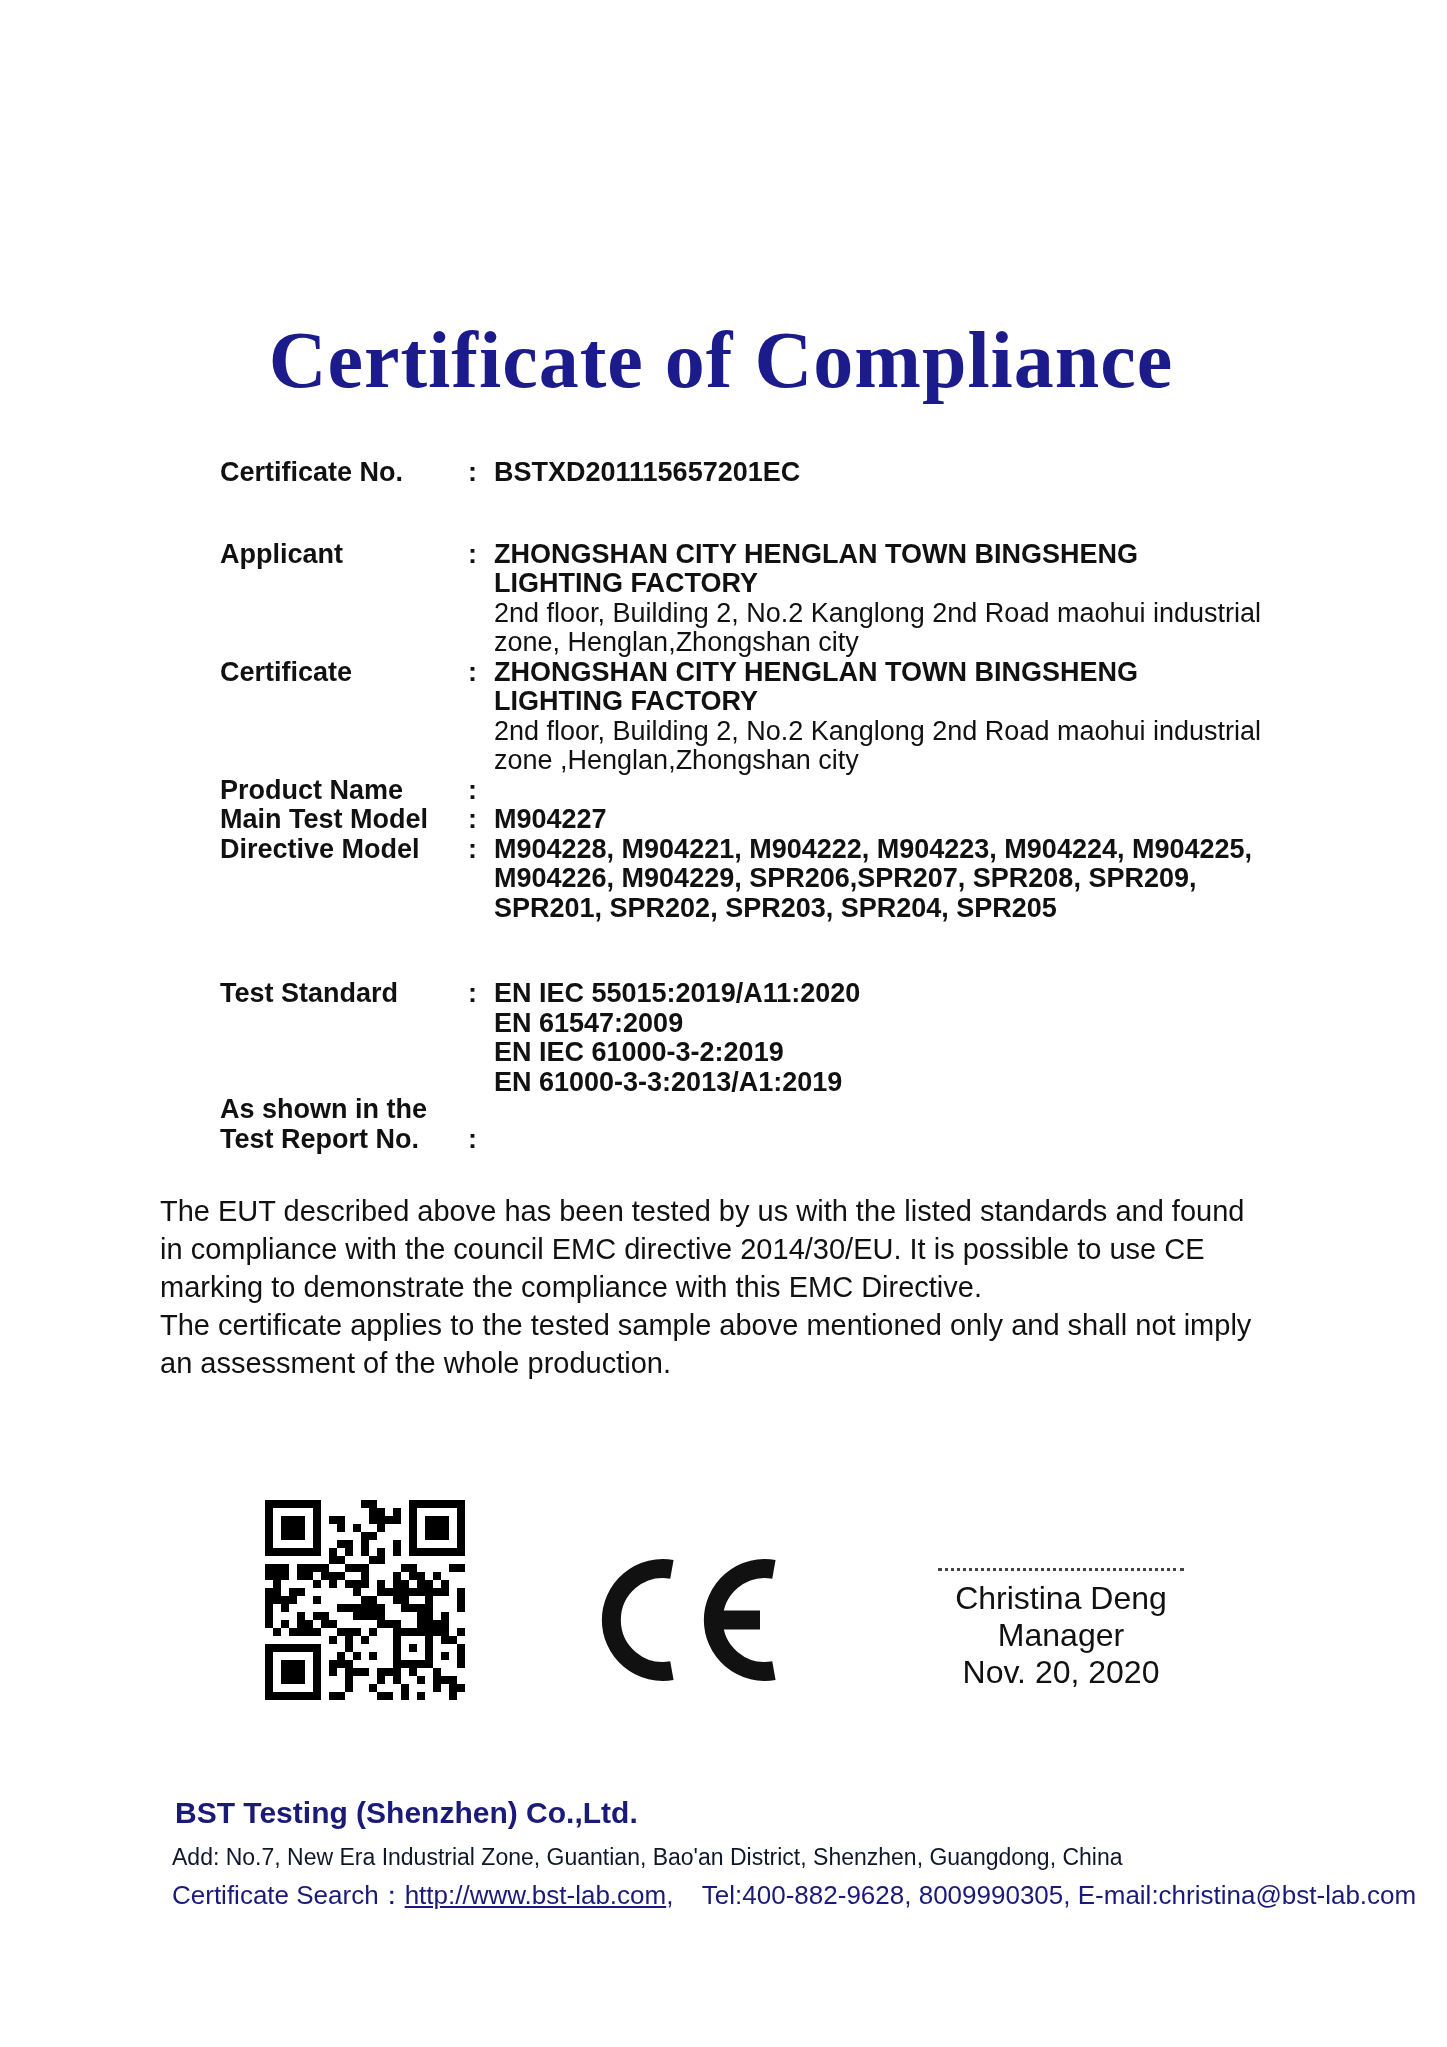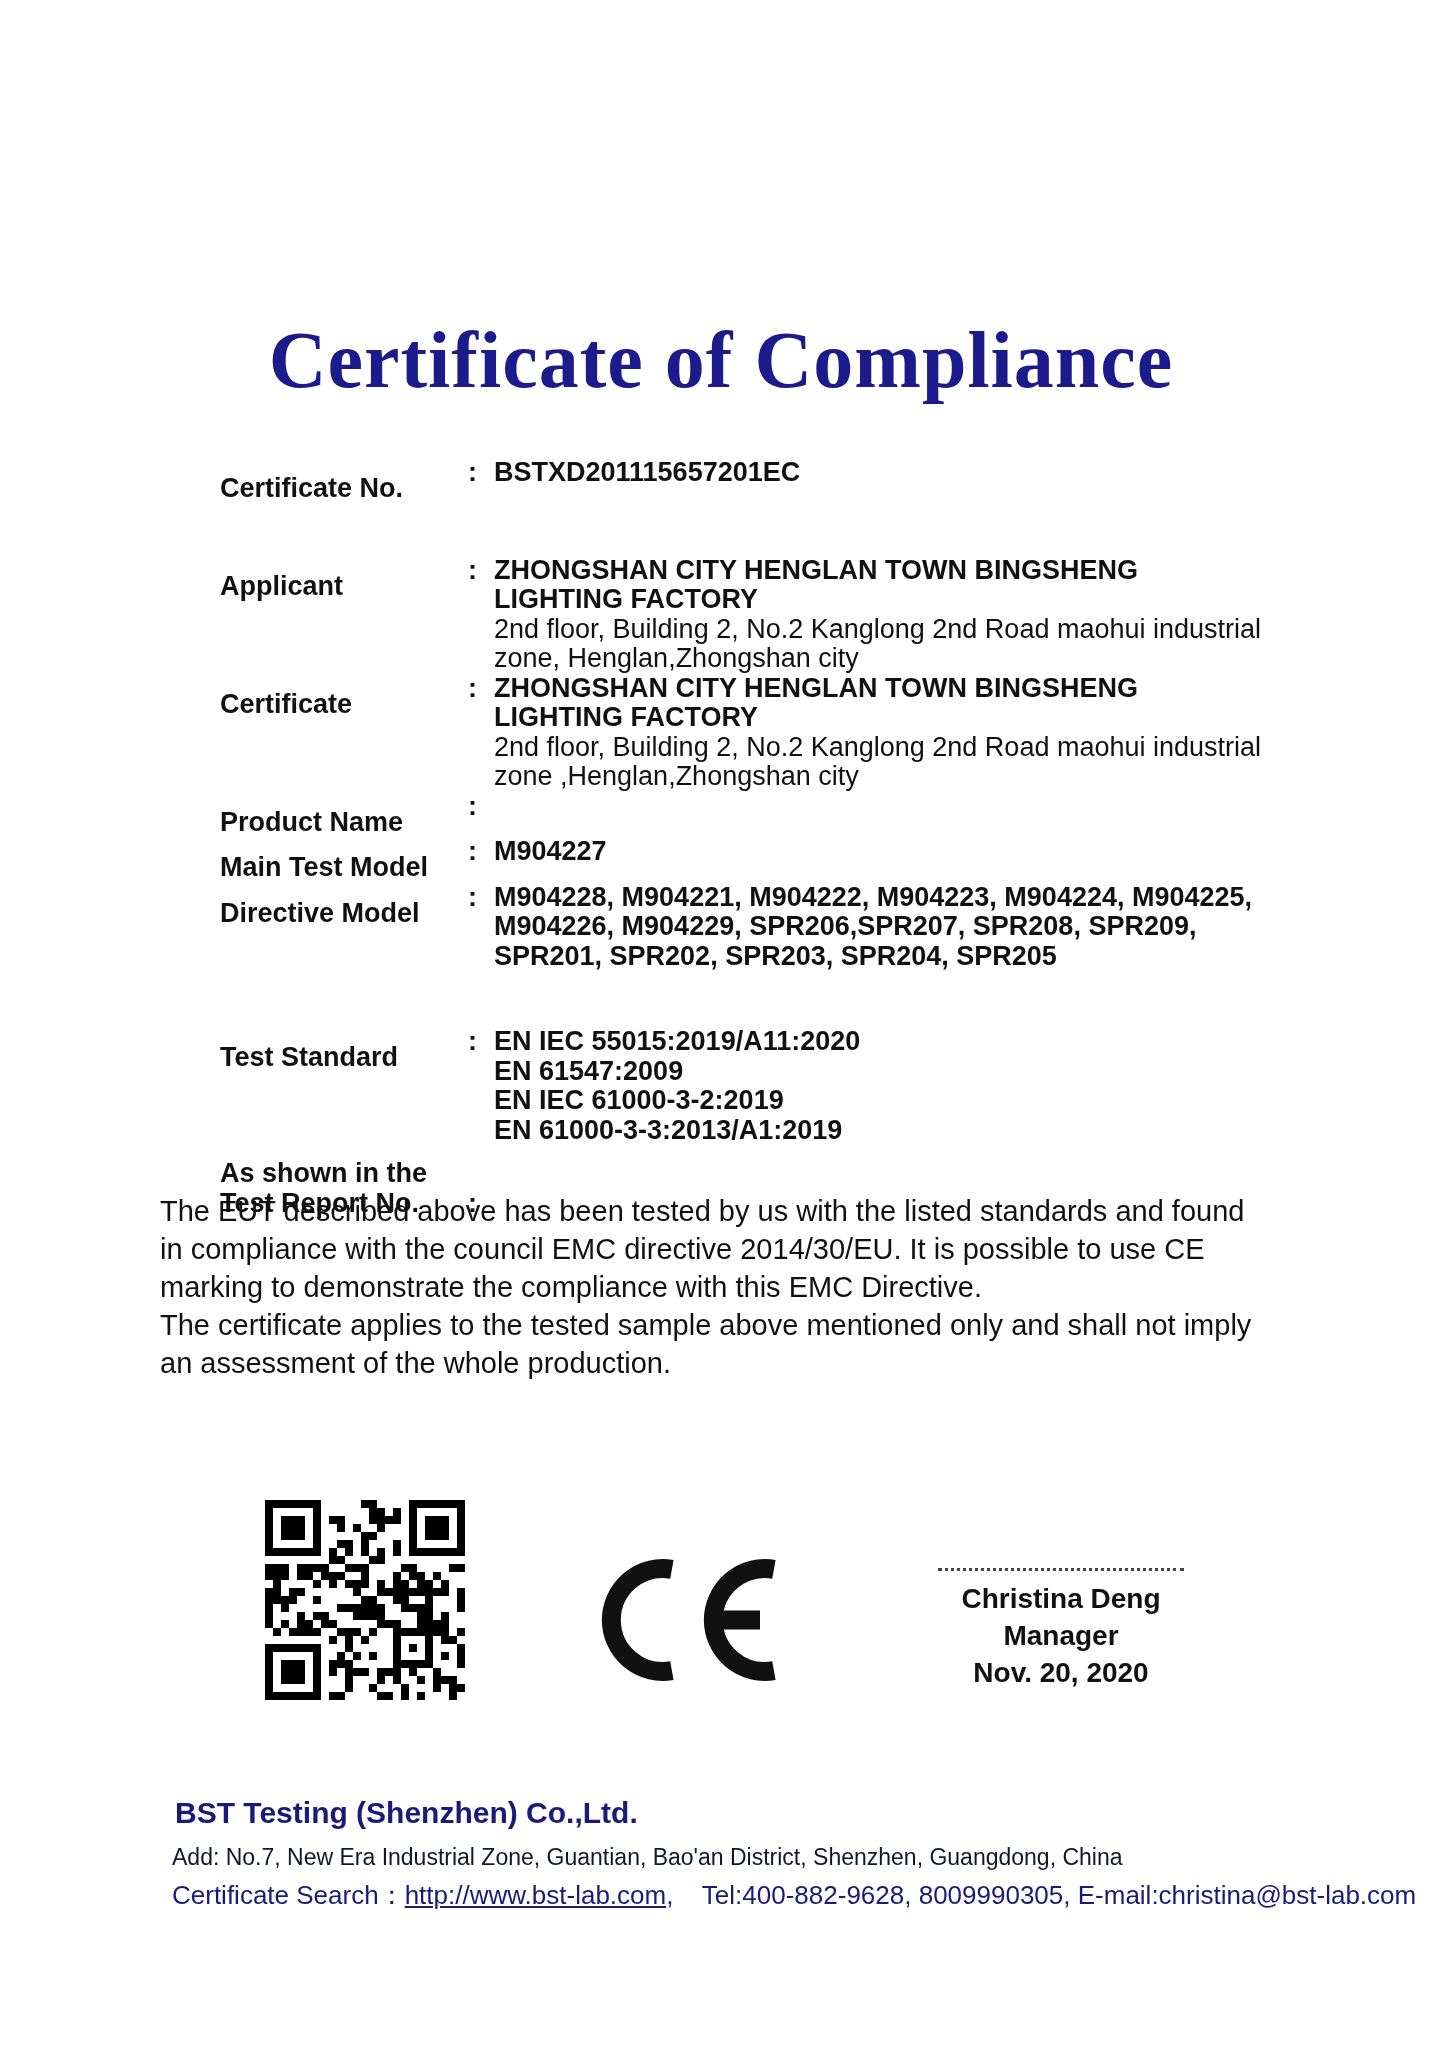--- a/index.html
+++ b/index.html
@@ -7,35 +7,35 @@
     position:relative;width:1442px;height:2047px;background:#fff;
     font-family:"Liberation Sans",sans-serif;color:#111;overflow:hidden;
   }
   .title{
     position:absolute;left:0;top:316px;width:100%;text-align:center;
     font-family:"Liberation Serif",serif;font-weight:bold;font-size:80px;
     color:#1b1b8c;letter-spacing:1px;line-height:1.1;
   }
   .info{position:absolute;left:220px;top:458px;width:1085px;font-size:27px;line-height:29.5px;}
   .row{display:flex;align-items:flex-start;}
-  .row .lab{width:248px;flex:none;font-weight:bold;margin-top:16px;}
+  .row .lab{width:248px;flex:none;font-weight:bold;}
   .row .col{width:26px;flex:none;font-weight:bold;}
   .row .val{flex:1;}
   .bold{font-weight:bold;}
   .pre{white-space:pre-line;}
   .mt52{margin-top:52px;}
   .mt56{margin-top:56px;}
   .report-row{align-items:flex-end;margin-top:-2px;}
   .report-row .val{font-size:30px;font-weight:bold;}
   .body-text{position:absolute;left:160px;top:1192px;width:1150px;font-size:29px;line-height:38px;}
   .body-text p{margin:0;white-space:pre-line;}
   .qr{position:absolute;left:265px;top:1500px;width:200px;height:200px;}
   .ce{position:absolute;left:602px;top:1558px;width:176px;height:124px;}
   .sig{position:absolute;left:930px;top:1568px;width:262px;text-align:center;
-       font-weight:bold;font-size:28px;line-height:37px;color:#111;}
+       font-weight:normal;font-size:32px;line-height:37px;color:#111;}
   .sig .dots{border-top:3px dotted #444;height:0;margin:0 8px 9px 8px;}
   .footer-company{position:absolute;left:175px;top:1796px;font-size:30px;font-weight:bold;color:#1a1a78;}
   .footer-address{position:absolute;left:172px;top:1844px;font-size:23px;color:#0f172a;}
   .footer-search{position:absolute;left:172px;top:1878px;font-size:26px;color:#1a1a78;white-space:pre;}
   .footer-search .url{text-decoration:underline;}
 </style>
 </head>
 <body>
 
 <div class="page">

